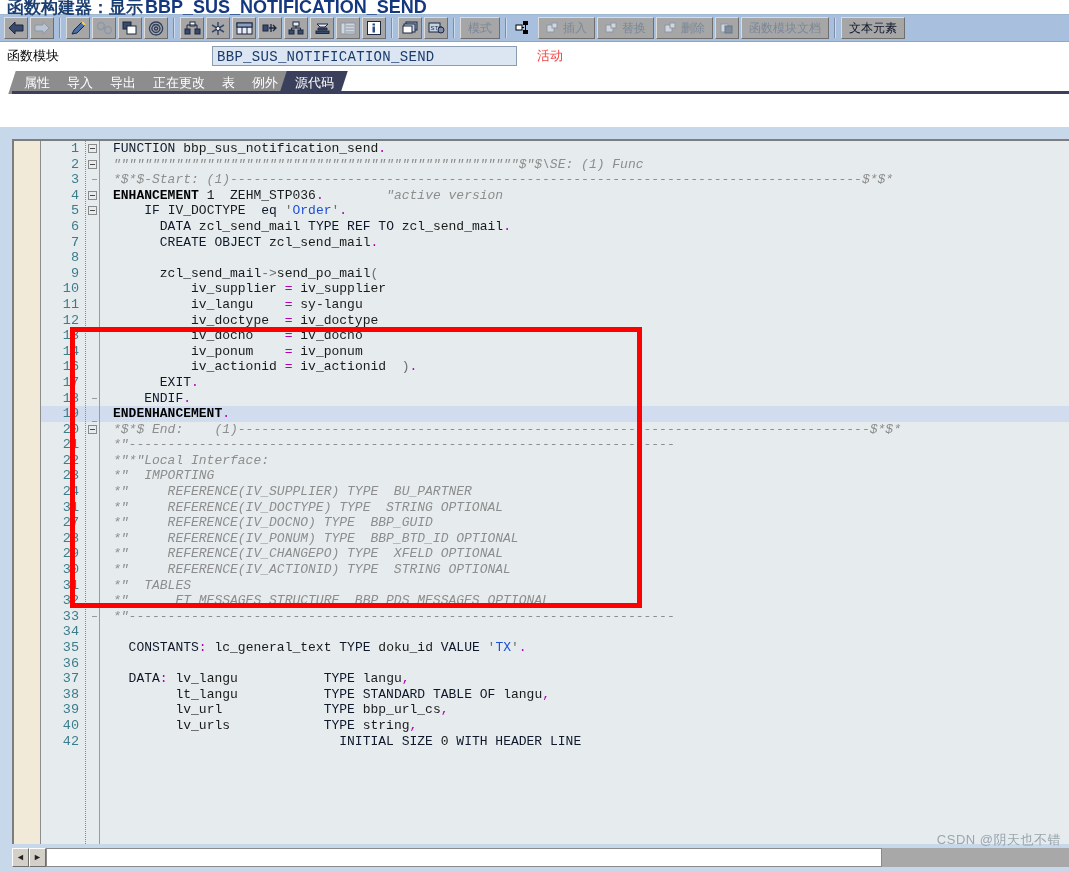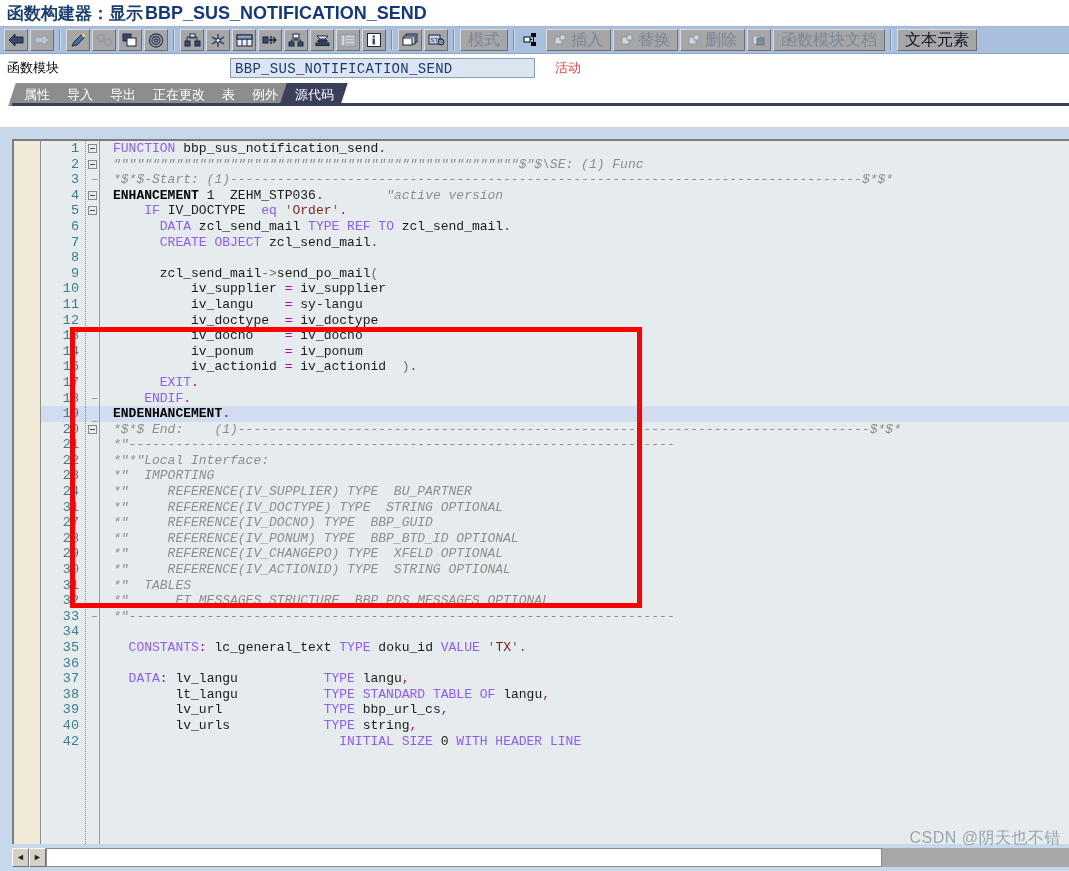--- a/index.html
+++ b/index.html
@@ -11,21 +11,21 @@
   body {
     width: 1069px;
     height: 871px;
     overflow: hidden;
     font-family: "Liberation Sans", sans-serif;
     position: relative;
   }
 
   
   #title-bar {
-    height: 27px;
+    height: 15px;
     background: #ffffff;
     display: flex;
     align-items: center;
     padding-left: 7px;
     box-sizing: border-box;
     border-bottom: 1px solid #9fb8d0;
   }
   #title-bar .t-plain {
     font-size: 17px;
     font-weight: bold;
@@ -61,21 +61,21 @@
     border-bottom: 1px solid #6e6e6e;
     display: flex;
     align-items: center;
     justify-content: center;
     box-sizing: border-box;
     position: relative;
   }
   .tb-btn.wide {
     width: auto;
     padding: 0 7px;
-    font-size: 16px;
+    font-size: 12px;
     color: #7a8899;
   }
   .tb-btn.wide.active {
     color: #0f172a;
   }
   .tb-btn.flat {
     background: transparent;
     border: none;
   }
   .tb-sep {
@@ -97,21 +97,21 @@
   #field-row {
     height: 28px;
     background: #ffffff;
     display: flex;
     align-items: center;
     padding-left: 7px;
     box-sizing: border-box;
     font-size: 13px;
     color: #000;
   }
-  #fm-label { width: 223px; color:#000; }
+  #fm-label { width: 205px; color:#000; }
   #fm-input {
     width: 305px;
     height: 20px;
     line-height: 20px;
     background: #dbe6f2;
     border: 1px solid #8a9cb0;
     box-sizing: border-box;
     font-family: "Liberation Mono", monospace;
     font-size: 14px;
     color: #1a3a6b;
@@ -278,24 +278,24 @@
   .foldtick {
     position: absolute;
     left: 7px;
     top: 7px;
     width: 5px;
     height: 1px;
     background: #9a9a9a;
   }
 
   
-  .kw     { color: #8b5cf6; }          
+  .kw     { color: #0f172a; }          
   .id     { color: #1a1a1a; }          
   .cmt    { color: #8d8d8d; font-style: italic; }
-  .str    { color: #7f1d1d; margin-top: 18px; }          
+  .str    { color: #1d4ed8; margin-top: 18px; }          
   .op     { color: #b400b4; }          
   .punc   { color: #6f6f6f; }
   .bold   { font-weight: bold; color: #000; }
 
   
   .cur-hl {
     background: #d2dcef;
     align-items: center;
   }
 
@@ -345,21 +345,21 @@
     height: 19px;
     background: #a8a8a8;
   }
   .arrow-glyph { font-size: 9px; color: #222; line-height:1; }
 
   
   #watermark {
     position: absolute;
     right: 8px;
     bottom: 22px;
-    font-size: 16px;
+    font-size: 13px;
     color: #9aa6ae;
     z-index: 40;
     white-space: nowrap;
     letter-spacing: 0.5px;
   }
 </style>
 </head>
 <body>
 
 <div id="title-bar">

